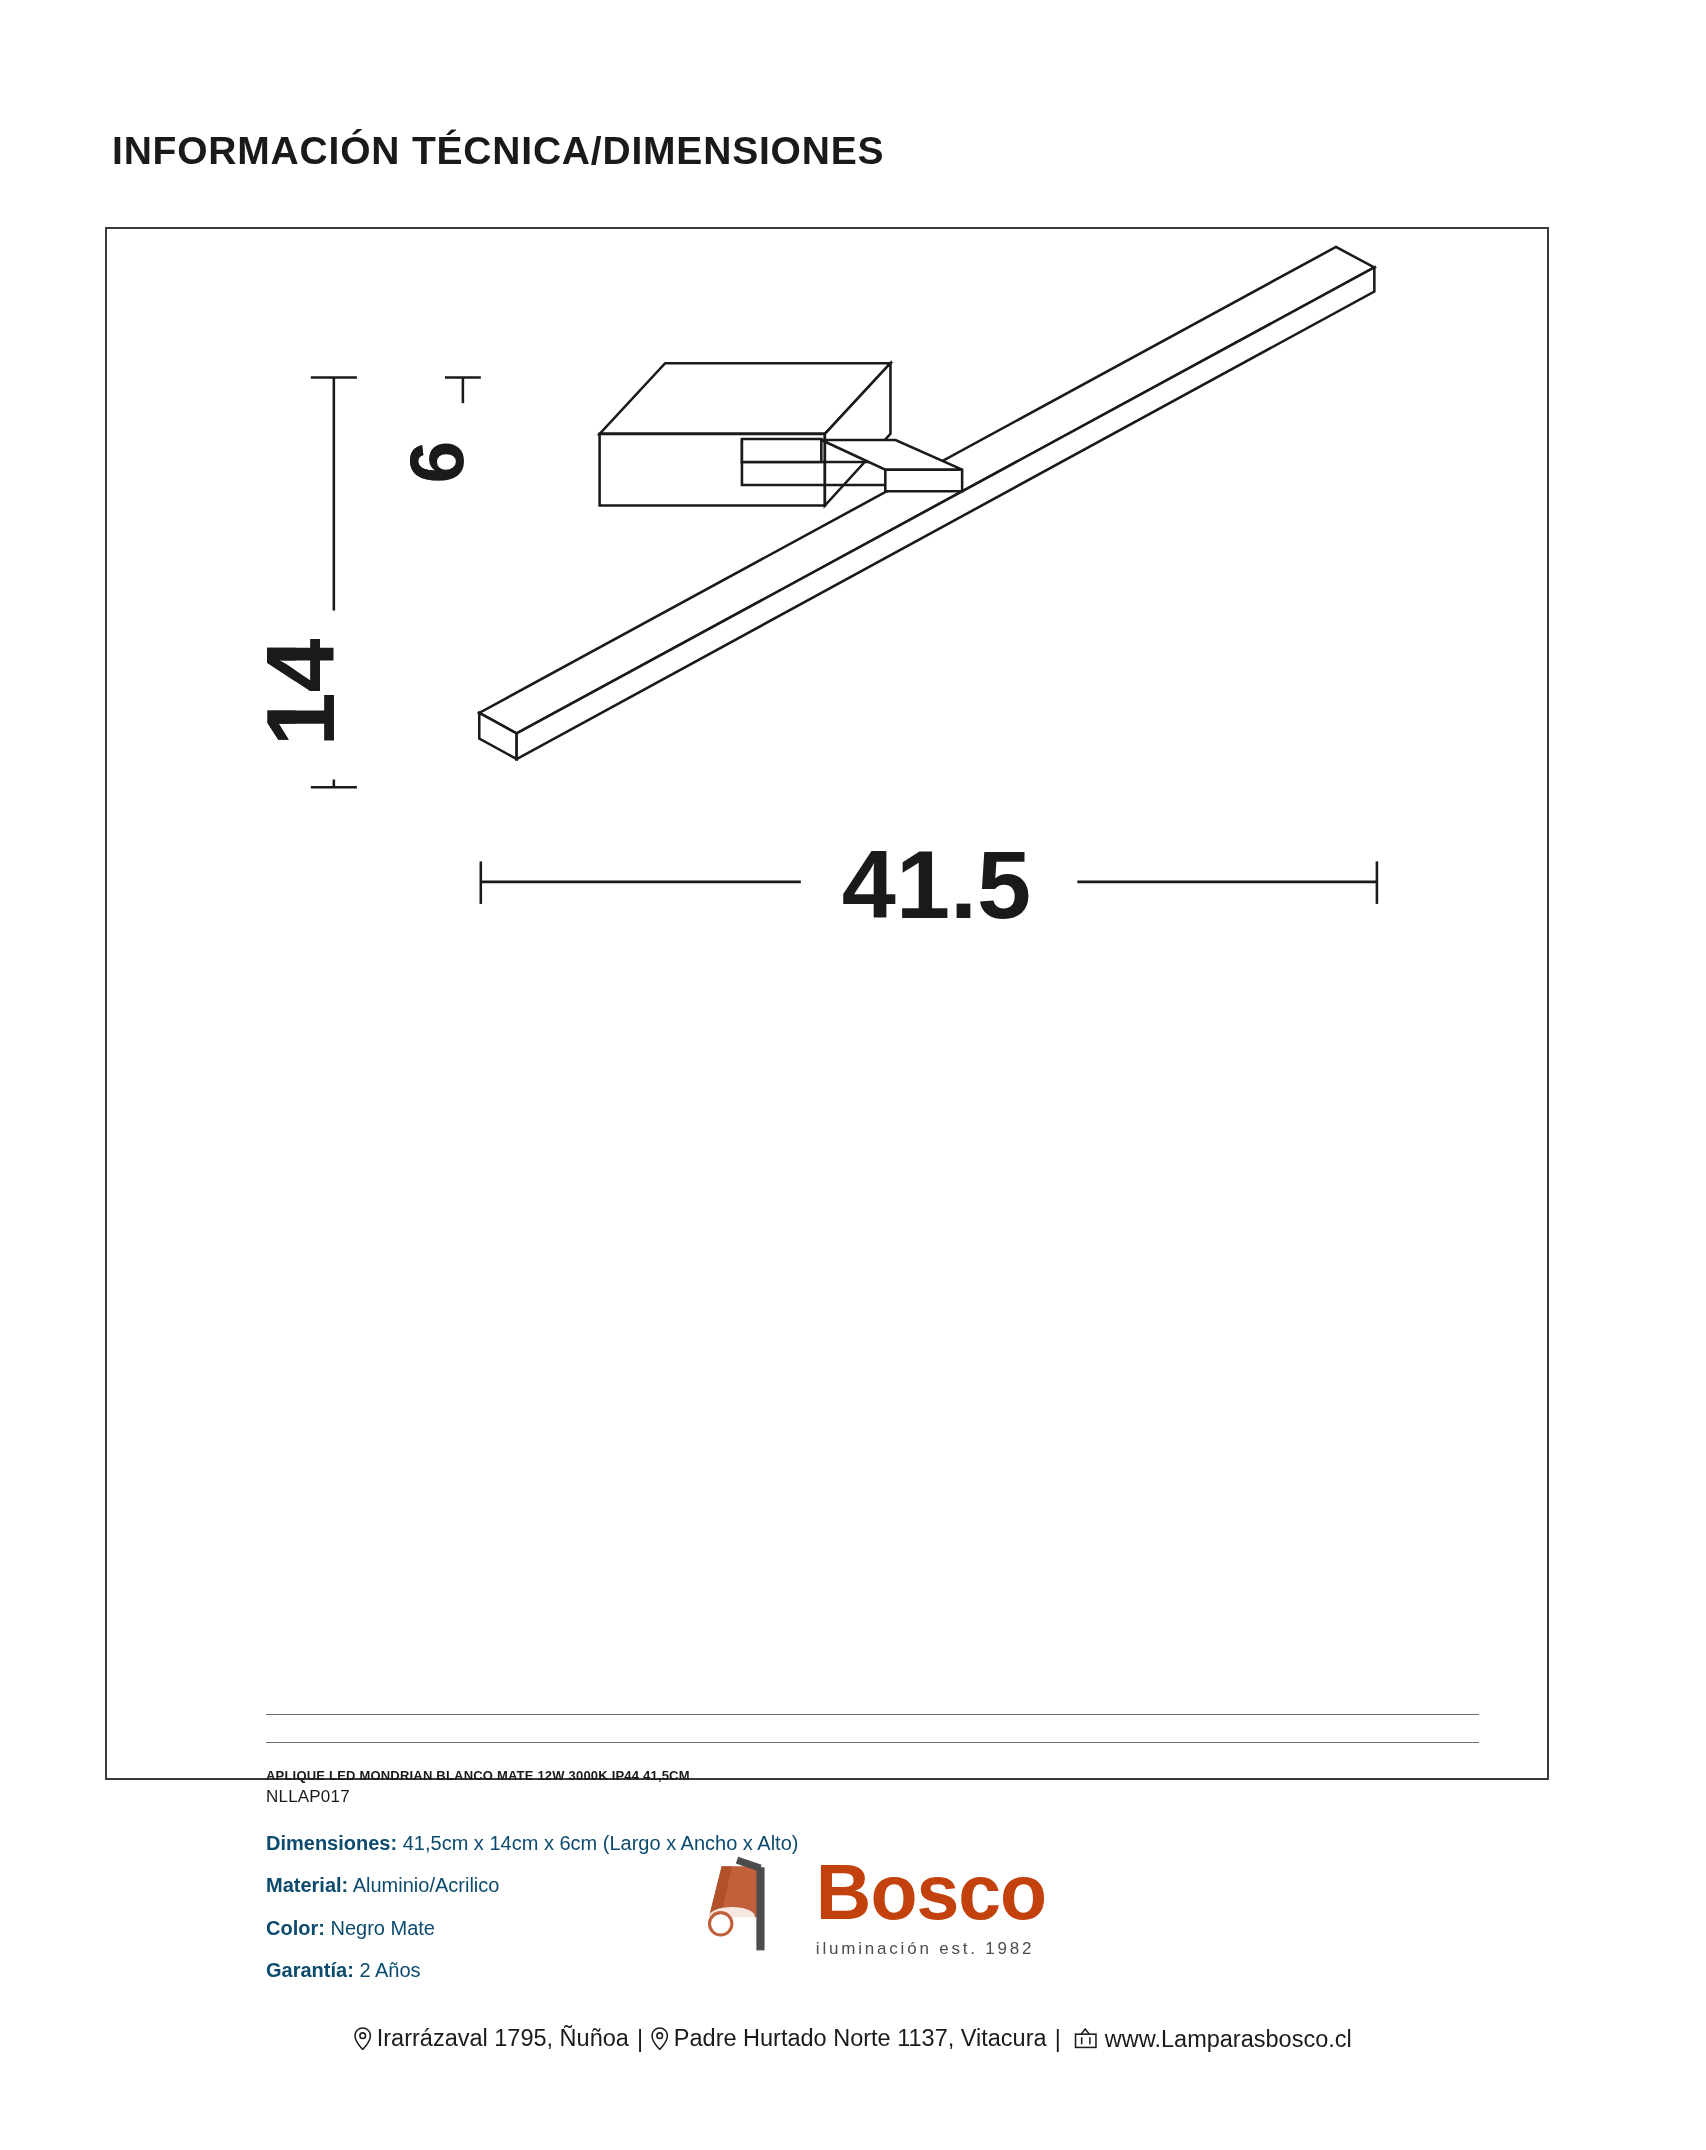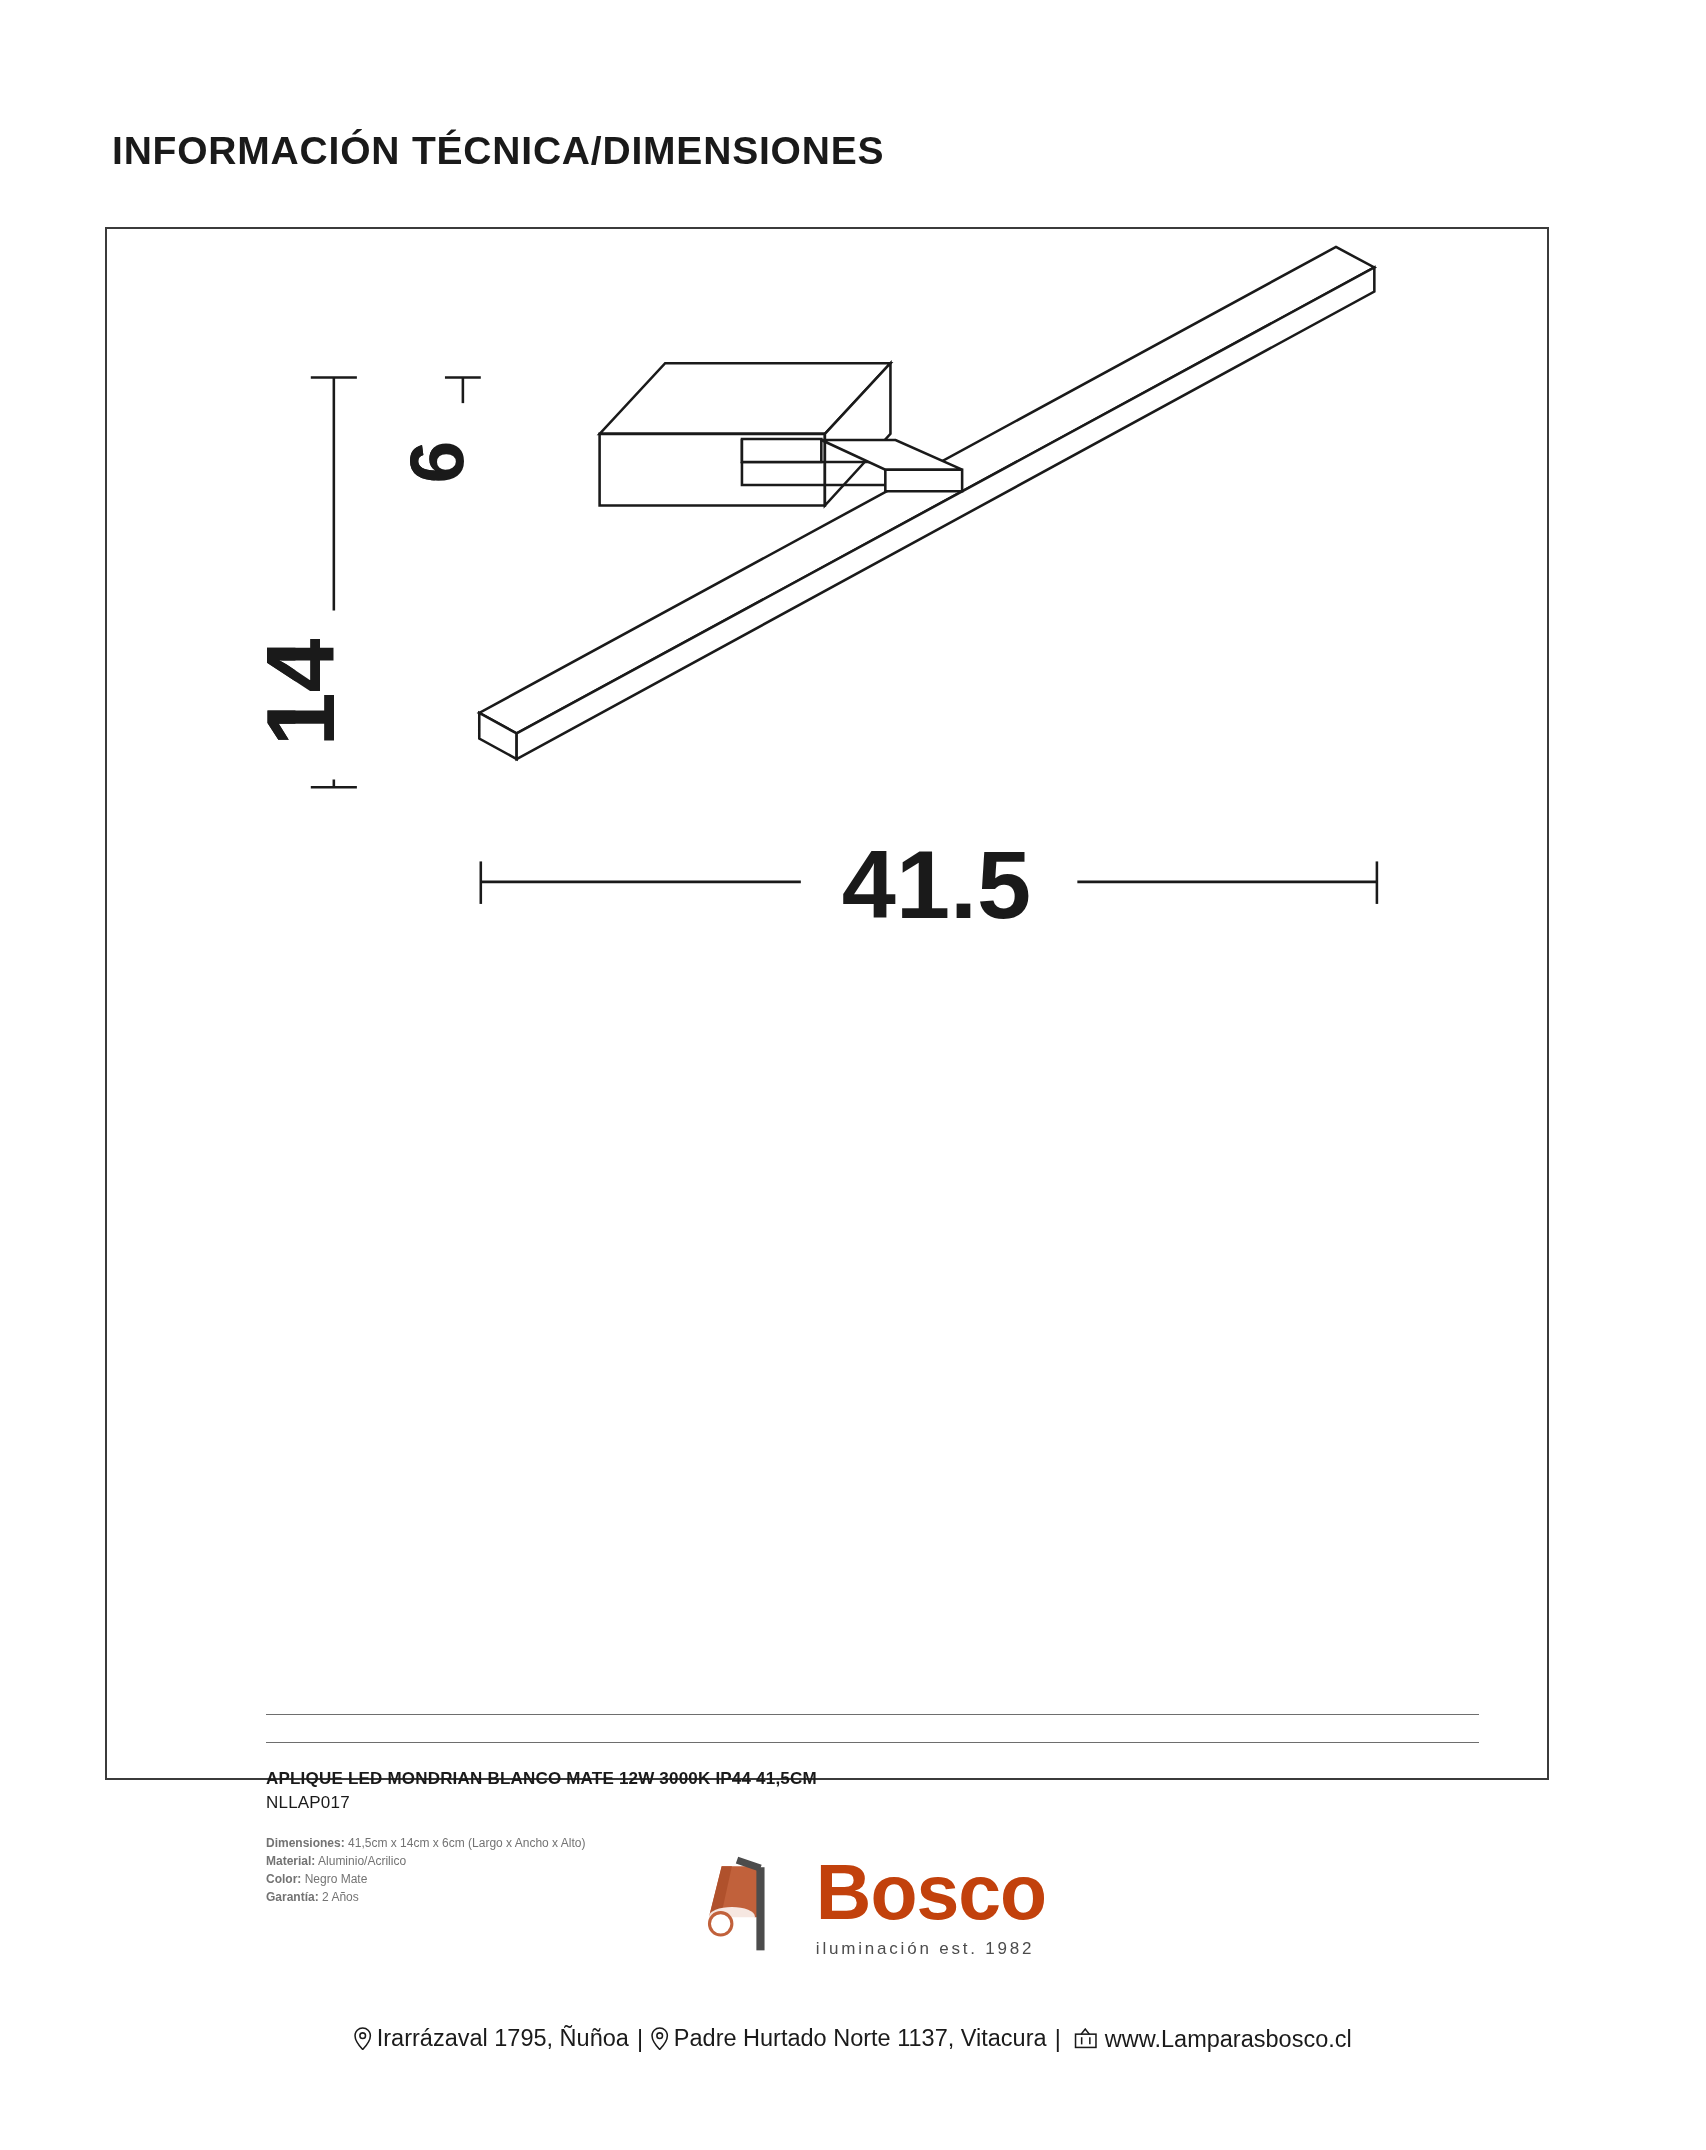--- a/index.html
+++ b/index.html
@@ -69,39 +69,40 @@
   .rule.two { top: 1513px; }
 
   
   .info {
     position: absolute;
     left: 159px;
     top: 1538px;
     width: 1229px;
   }
   .prod-name {
-    font-size: 17px;
+    font-size: 13px;
     font-weight: bold;
     letter-spacing: 0.2px;
     line-height: 1.42;
     color: #1a1a1a;
     margin: 0;
   }
   .prod-sku {
     font-size: 17px;
     font-weight: normal;
     letter-spacing: 0.2px;
     line-height: 1.42;
     color: #1a1a1a;
     margin: 0 0 18.4px 0;
   }
   .spec-row {
-    font-size: 12px;
+    font-size: 20px;
     line-height: 1.52;
-    color: #737373;
+    color: #0c4a6e;
+    margin-top: 12px;
   }
   .spec-row .k {
     font-weight: bold;
   }
 
   
   .logo-wrap {
     position: absolute;
     left: 0;
     top: 1823px;

